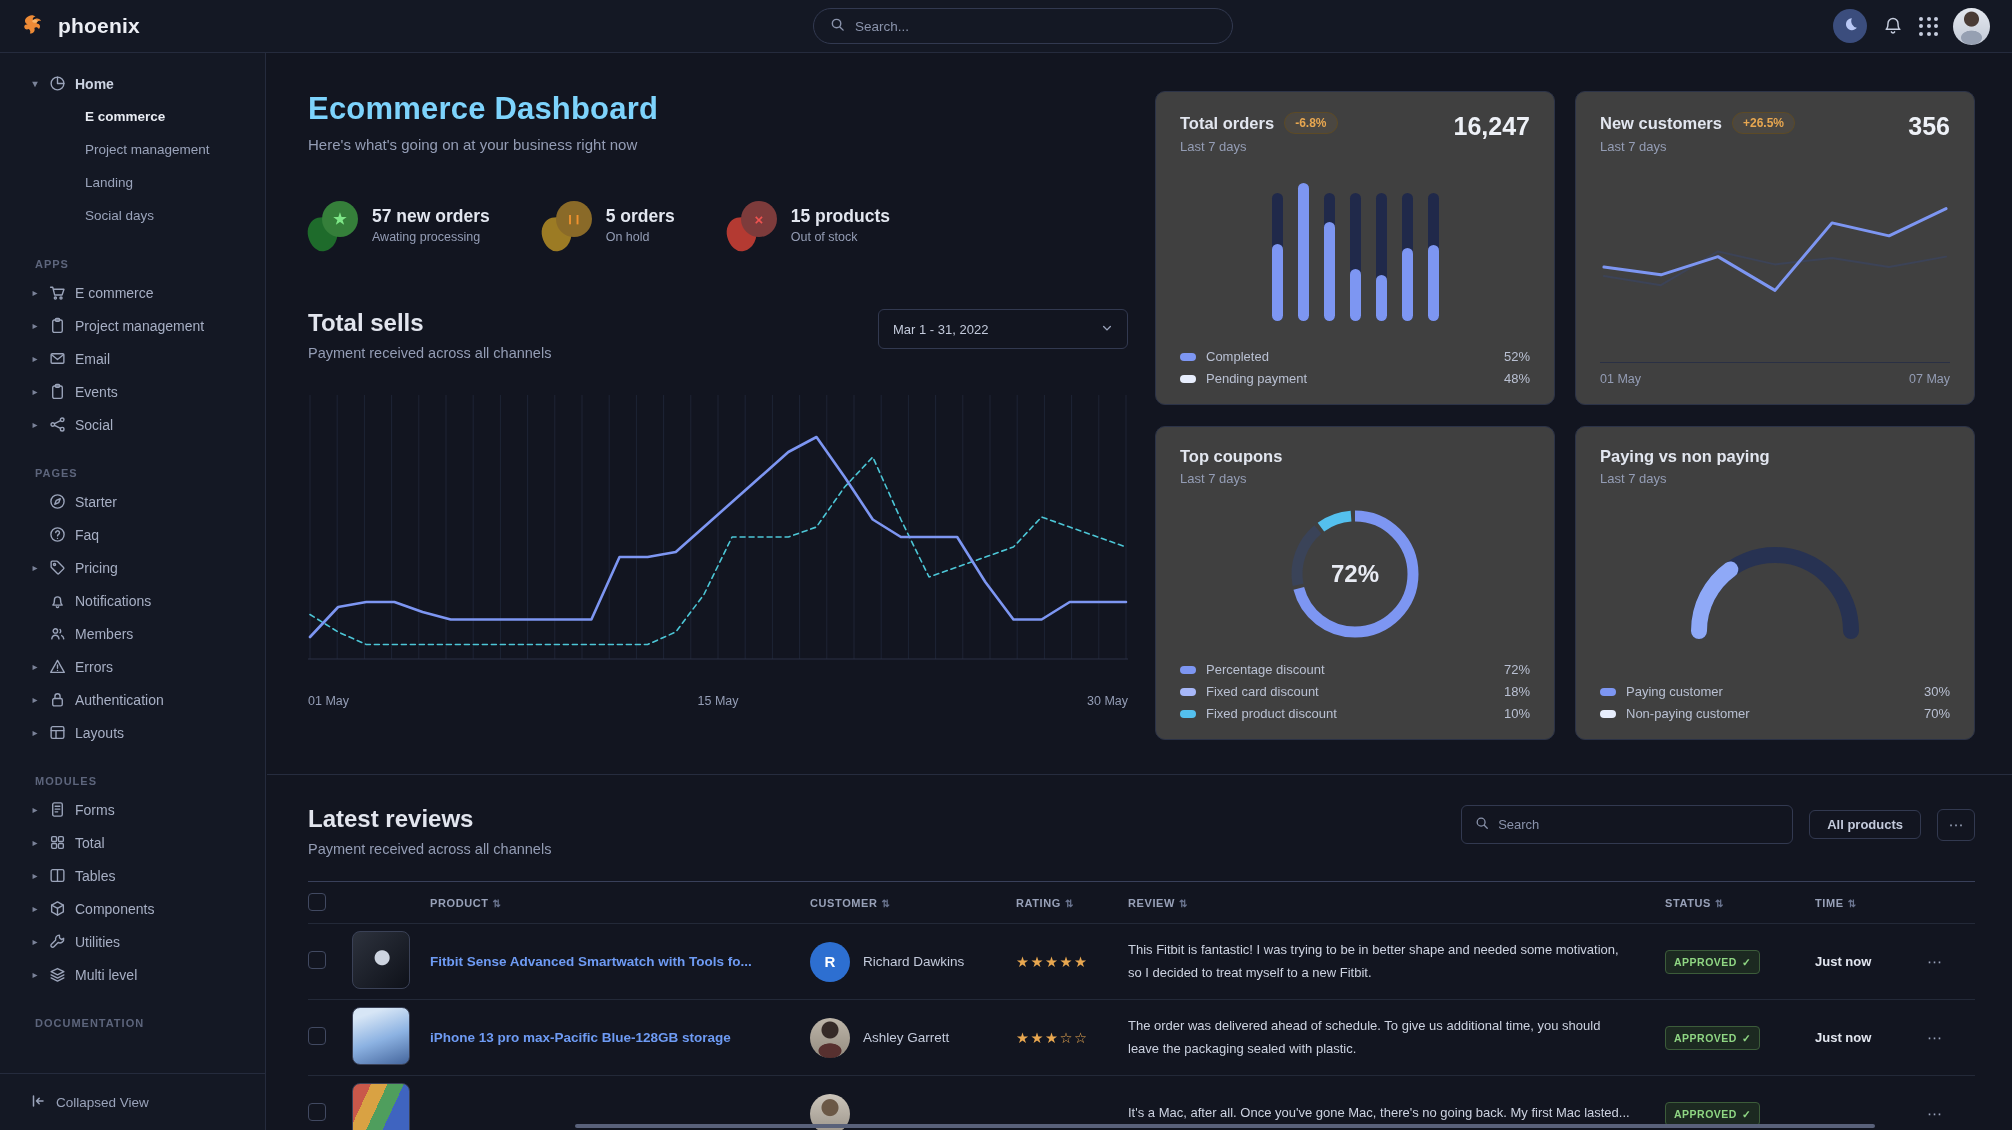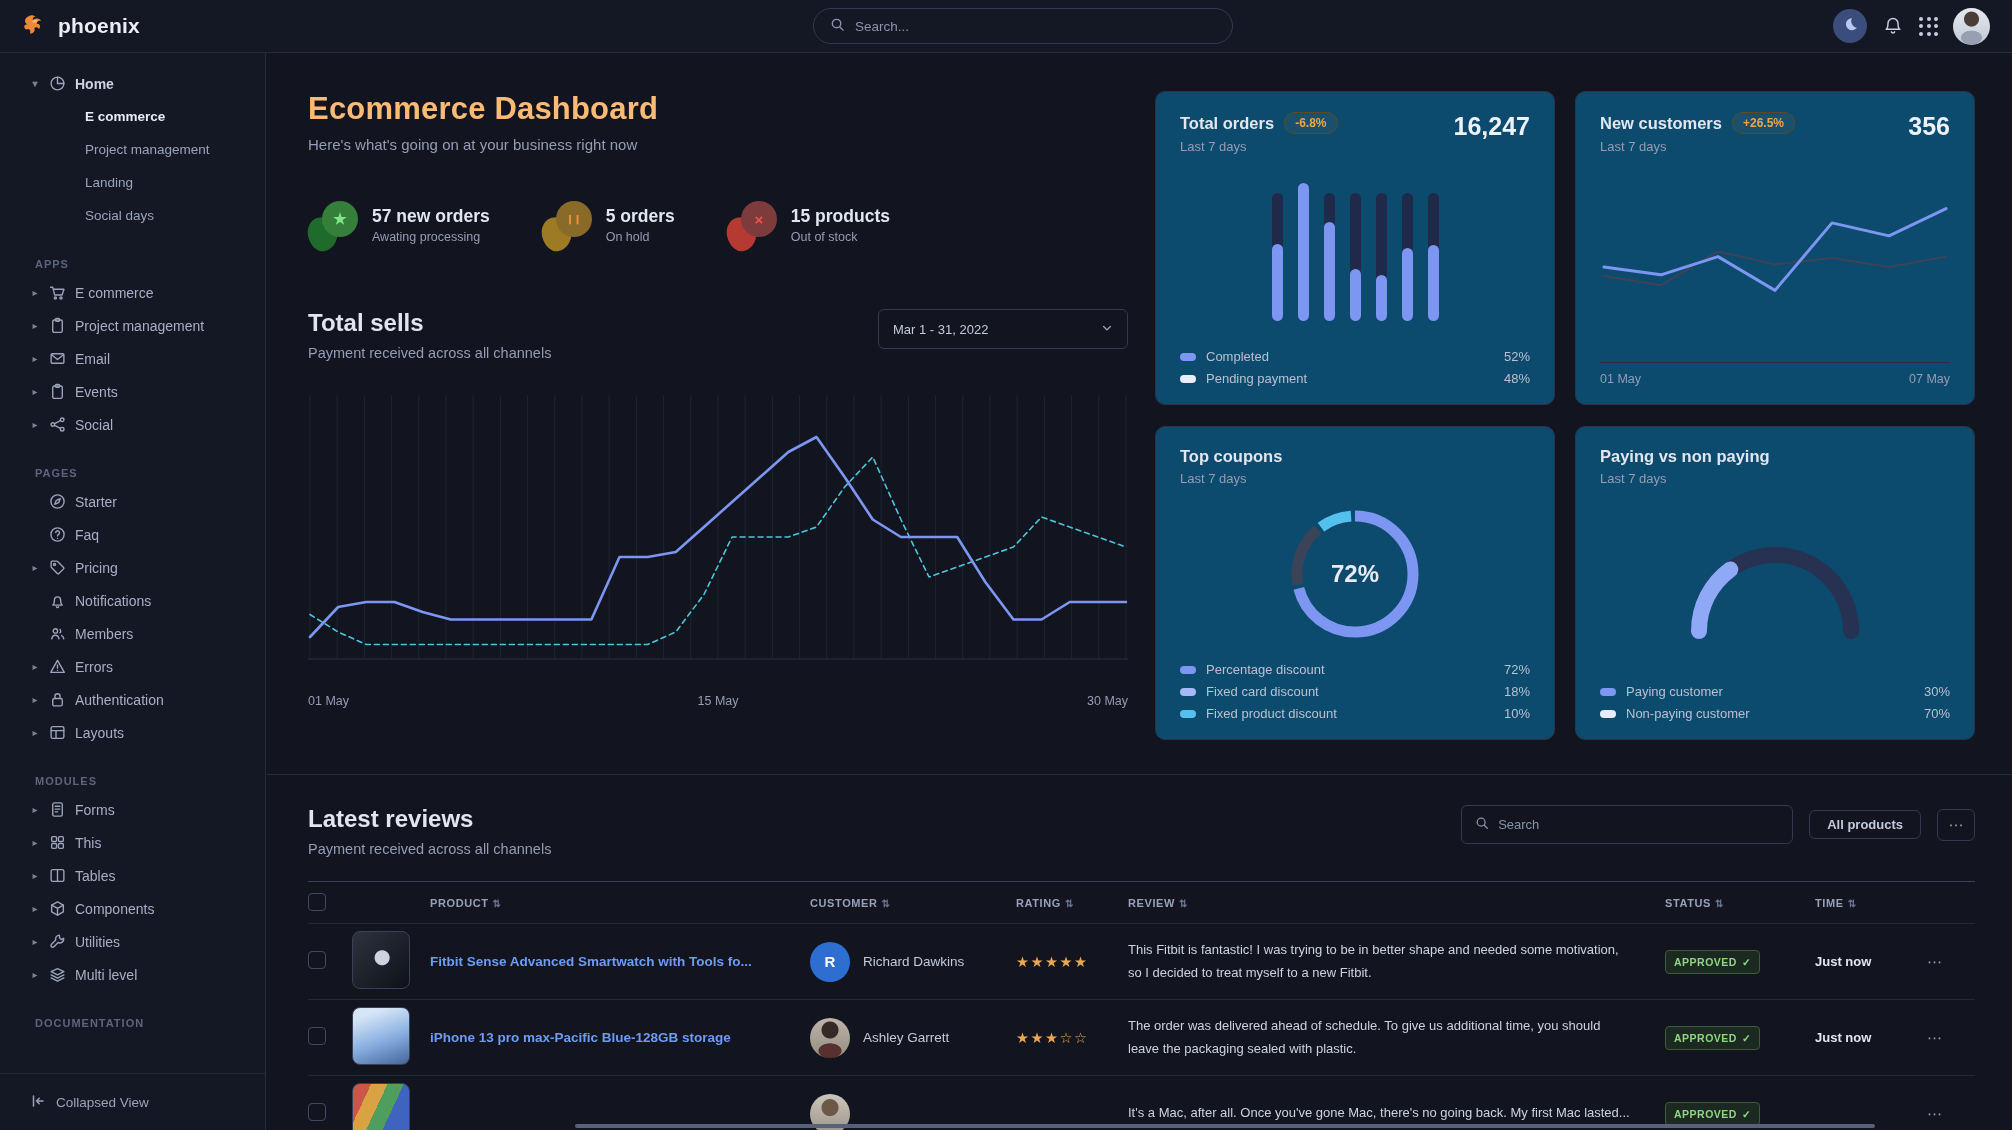--- a/index.html
+++ b/index.html
@@ -46,21 +46,21 @@
                 letter-spacing:1px; color:#5d657c; height:22px; display:flex; align-items:center; }
   .side-footer { position:absolute; left:0; right:0; bottom:0; height:57px; border-top:1px solid #252b3d;
                  display:flex; align-items:center; gap:10px; padding-left:30px; font-size:13.5px;
                  color:#9aa3ba; cursor:pointer; }
   .side-footer svg { width:16px; height:16px; color:#9aa3ba; }
 
   
   .main { position:absolute; top:53px; left:267px; right:0; bottom:0; padding:38px 37px 0 41px; }
   .upper { display:grid; grid-template-columns:1fr 820px; column-gap:27px; }
 
-  .page-title { font-size:31px; font-weight:800; color:#fdba74; letter-spacing:.2px; }
+  .page-title { font-size:31px; font-weight:800; color:#7dd3fc; letter-spacing:.2px; }
   .page-sub { margin-top:9px; font-size:15px; color:#949db5; }
 
   .stats-row { display:flex; gap:52px; margin-top:46px; }
   .stat { display:flex; align-items:center; gap:14px; }
   .stat-icon { position:relative; width:50px; height:52px; flex:none; }
   .stat-icon .blob { position:absolute; left:0; bottom:0; width:30px; height:34px;
                      border-radius:46% 54% 58% 42% / 48% 42% 58% 52%; transform:rotate(-14deg); }
   .stat-icon .disc { position:absolute; right:0; top:2px; width:36px; height:36px; border-radius:50%;
                      display:flex; align-items:center; justify-content:center; font-weight:800; }
   .stat-val { font-size:17.5px; font-weight:800; color:#e2e6ef; }
@@ -72,21 +72,21 @@
   .date-select { display:flex; align-items:center; justify-content:space-between; width:250px; height:40px;
                  border:1px solid #323950; border-radius:6px; padding:0 14px; font-size:13px;
                  color:#c3cadb; background:transparent; cursor:pointer; }
   .date-select svg { width:12px; height:12px; color:#9aa3ba; }
 
   .main-chart-wrap { margin-top:26px; }
   .xlabels { display:flex; justify-content:space-between; font-size:12.5px; color:#949db5; margin-top:8px; }
 
   
   .cards { display:grid; grid-template-columns:400px 400px; grid-auto-rows:314px; gap:21px 20px; }
-  .card { background:#0c4a6e; border:1px solid #2c3347; border-radius:10px; padding:20px 24px 18px;
+  .card { background:#404040; border:1px solid #2c3347; border-radius:10px; padding:20px 24px 18px;
           display:flex; flex-direction:column; }
   .card-top { display:flex; align-items:flex-start; }
   .card-title-row { display:flex; align-items:center; gap:10px; }
   .card-title { font-size:16.5px; font-weight:800; color:#e2e6ef; }
   .badge { font-size:12px; font-weight:700; padding:3px 10px; border-radius:12px;
            color:#e8a750; border:1px solid #5c4a26; background:rgba(232,167,80,.07); }
   .card-big { margin-left:auto; font-size:25px; font-weight:800; color:#eef1f7; }
   .card-period { margin-top:5px; font-size:13px; color:#949db5; }
   .card-mid { flex:1; display:flex; align-items:center; justify-content:center; }
   .legend { display:flex; flex-direction:column; gap:7px; }
@@ -383,21 +383,21 @@
         <div class="side-row">
           <span class="caret">▸</span>
           <span class="sicon">
             <svg viewBox="0 0 16 16" fill="none" stroke="currentColor" stroke-width="1.3" stroke-linecap="round" stroke-linejoin="round">
               <rect x="2.5" y="2.5" width="4.6" height="4.6" rx="1"></rect>
               <rect x="8.9" y="2.5" width="4.6" height="4.6" rx="1"></rect>
               <rect x="2.5" y="8.9" width="4.6" height="4.6" rx="1"></rect>
               <rect x="8.9" y="8.9" width="4.6" height="4.6" rx="1"></rect>
             </svg>
           </span>
-          <span>This</span>
+          <span>Total</span>
         </div>
         <div class="side-row">
           <span class="caret">▸</span>
           <span class="sicon">
             <svg viewBox="0 0 16 16" fill="none" stroke="currentColor" stroke-width="1.3" stroke-linecap="round" stroke-linejoin="round">
               <rect x="2" y="2.5" width="12" height="11" rx="1.5"></rect>
               <path d="M8 2.5v11"></path>
             </svg>
           </span>
           <span>Tables</span>

